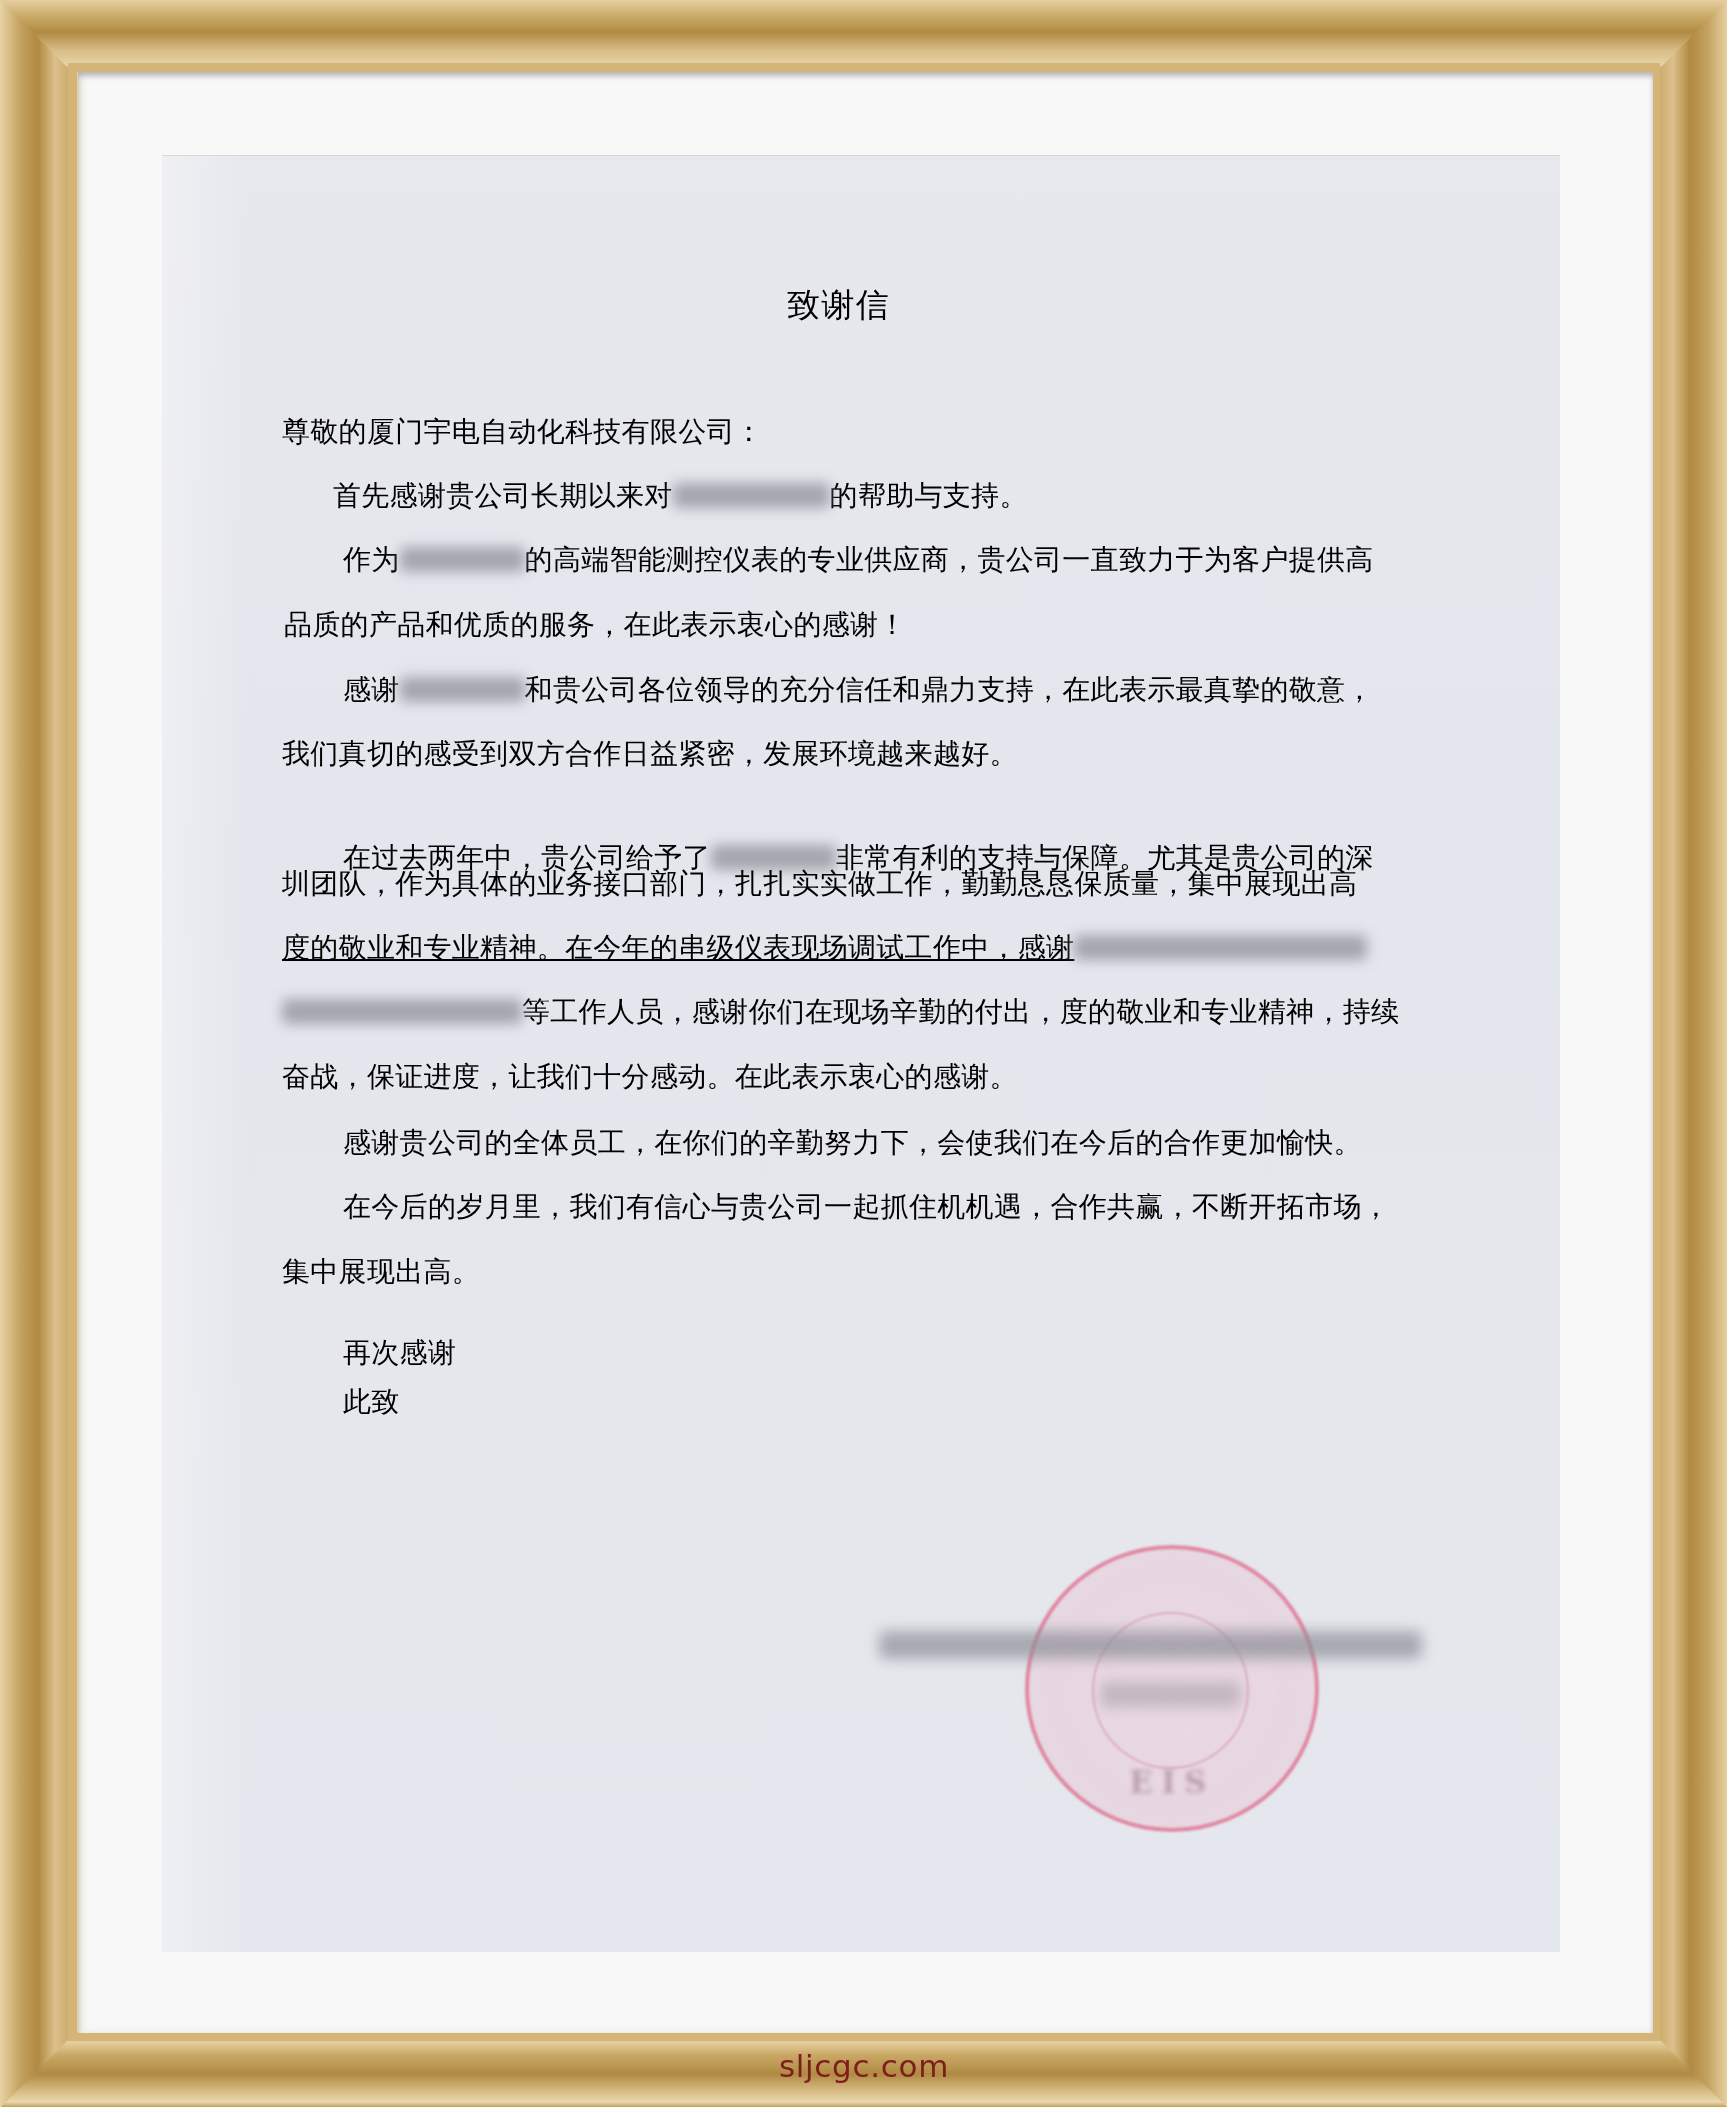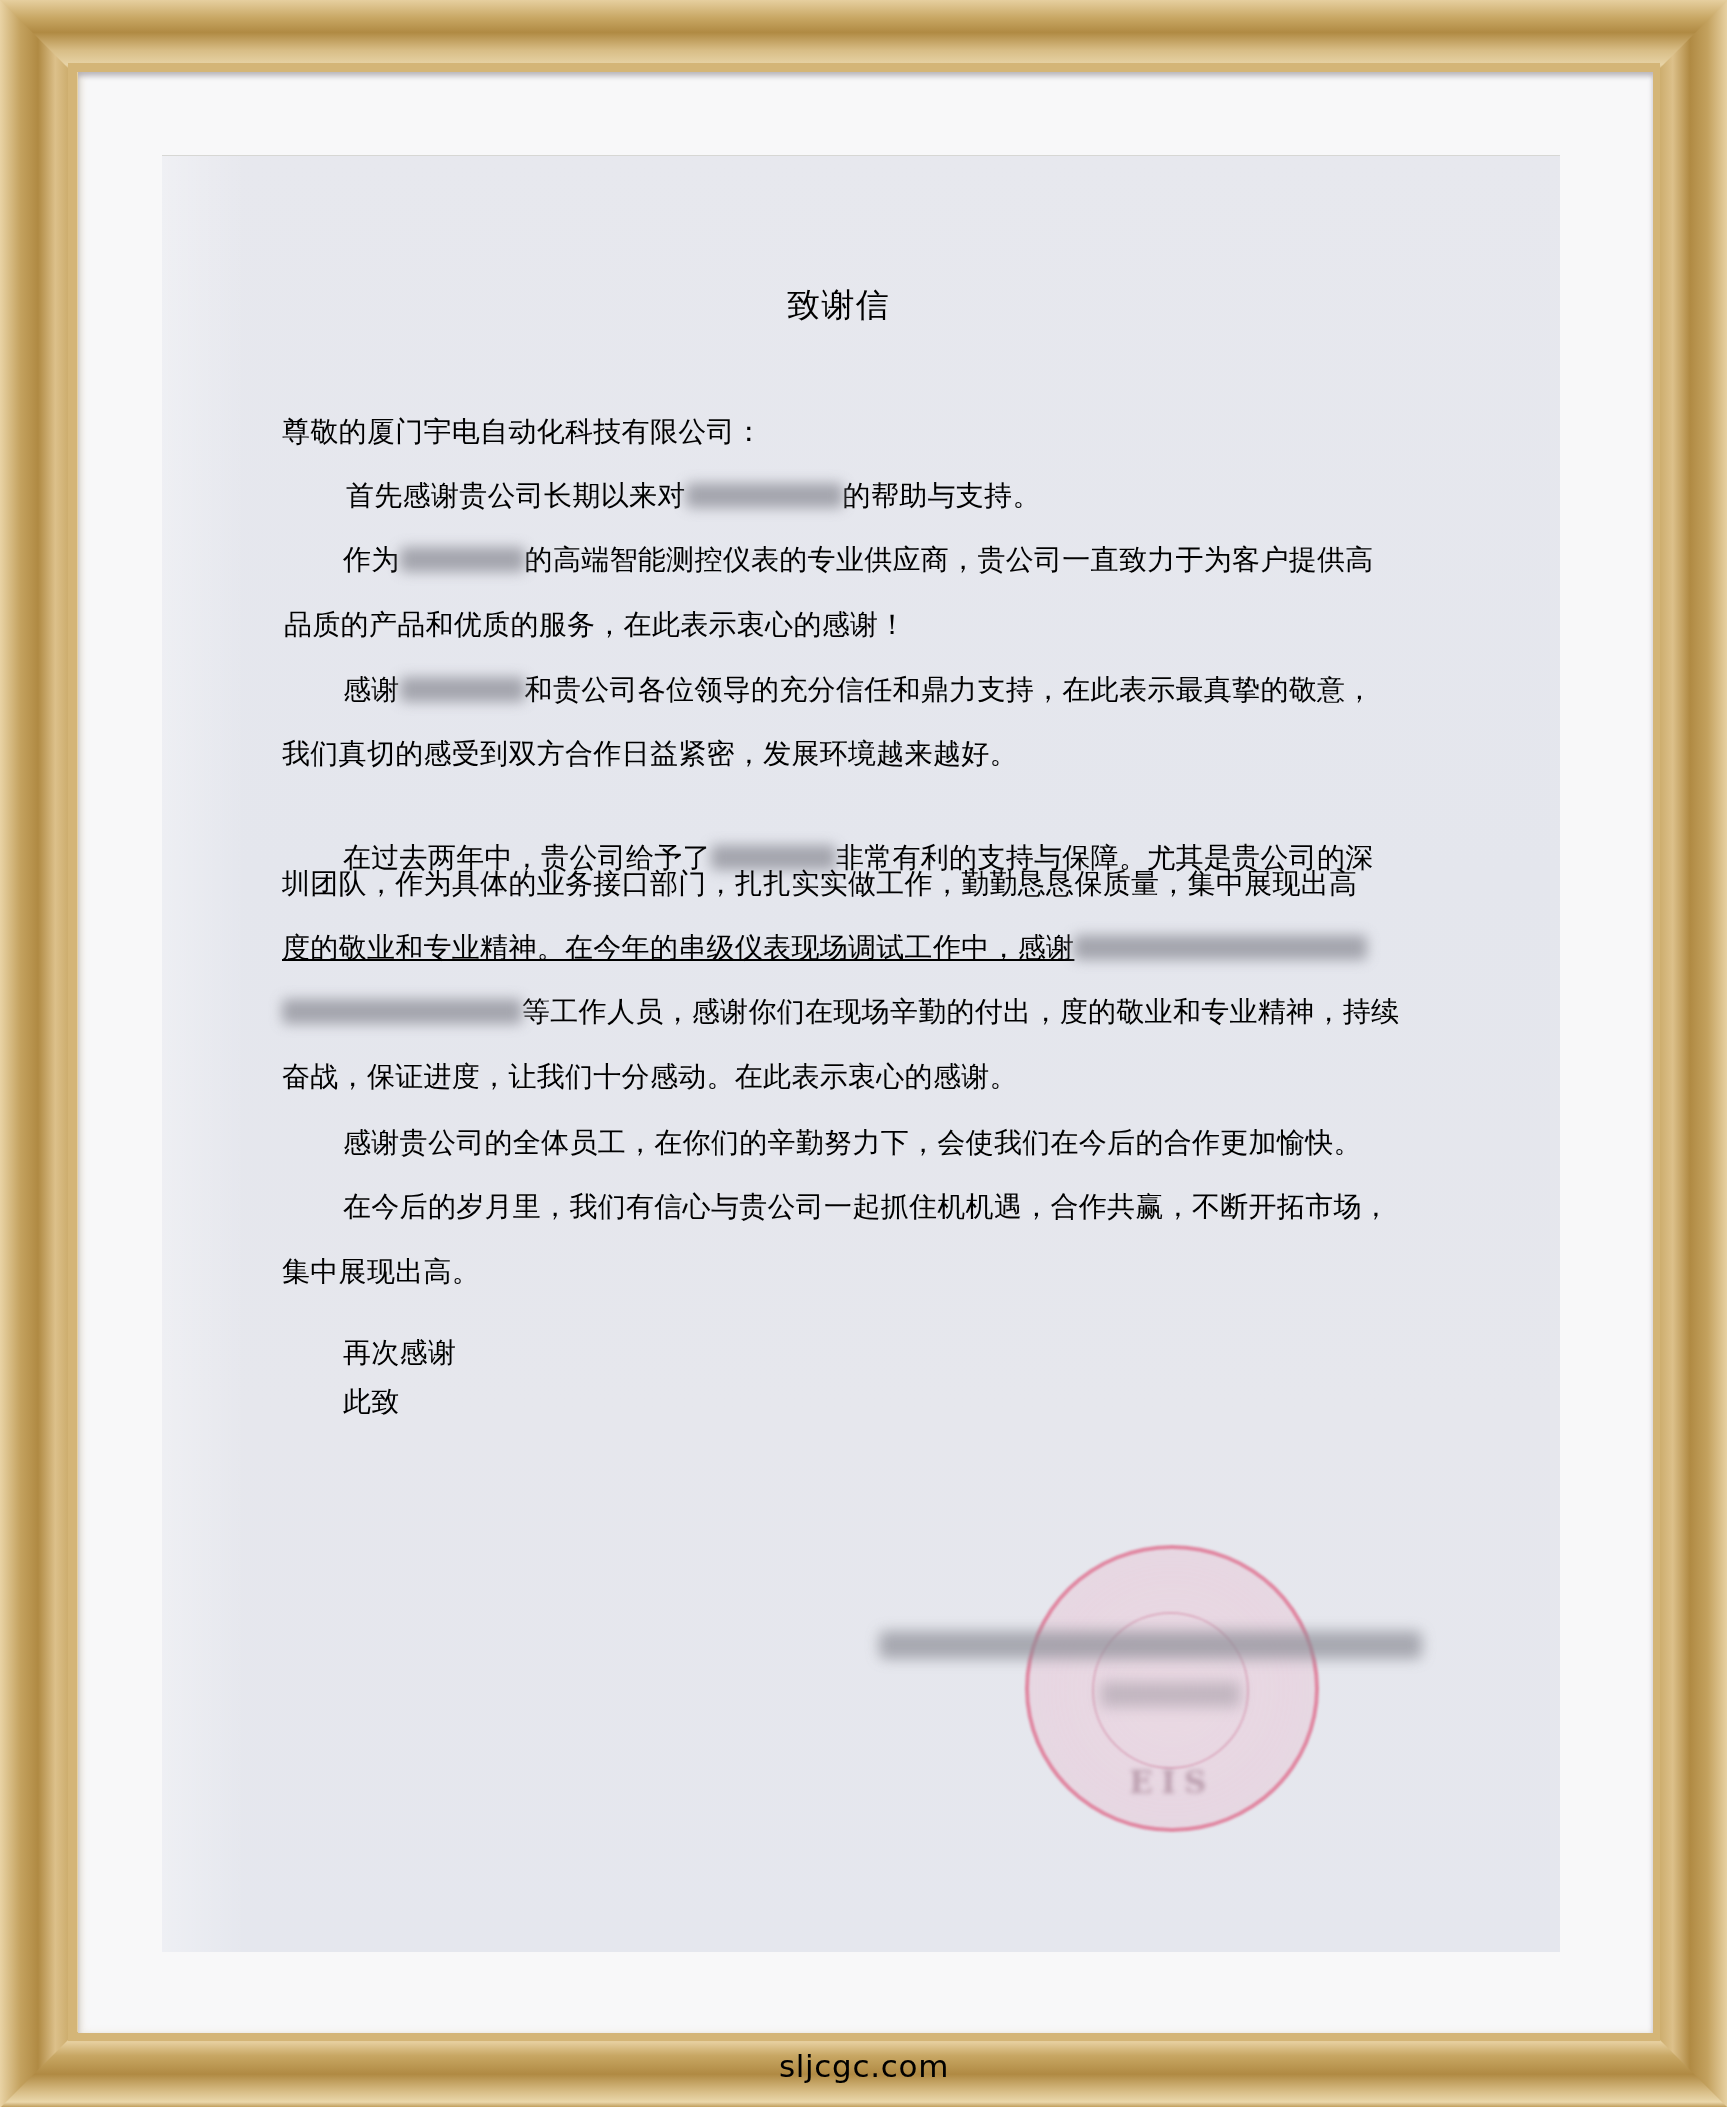--- a/index.html
+++ b/index.html
@@ -65,40 +65,40 @@
   .sign-blur {
     position: absolute; left: 879px; top: 1631px; width: 543px; height: 28px;
     background: #8d8e97; filter: blur(7px); opacity: 0.7; border-radius: 5.6px;
   }
   .date-blur {
     position: absolute; left: 1101px; top: 1682px; width: 139px; height: 25px;
     background: #a29aa4; filter: blur(7px); opacity: 0.55;
   }
   .watermark {
     position: absolute; left: 0; right: 0; top: 2048px; text-align: center;
-    font-family: "DejaVu Sans", sans-serif; font-size: 31px; color: #000000; letter-spacing: 0.7px;
+    font-family: "DejaVu Sans", sans-serif; font-size: 31px; color: #7f1d1d; letter-spacing: 0.7px;
   }
 </style>
 </head>
 <body>
 
 <div class="frame"></div>
 <div class="frame-h frame-top"></div>
 <div class="frame-h frame-bottom"></div>
 <div class="frame-inner-lip"></div>
 
 <div class="mat"></div>
 
 <div class="paper"></div>
 
 <div class="line title" style="left:787px; top:288px;">致谢信</div>
 
 <div class="line" style="left:282px; top:415px;">尊敬的厦门宇电自动化科技有限公司：</div>
 
-<div class="line" style="left:346px; top:479px;">
+<div class="line" style="left:333px; top:479px;">
   <span>首先感谢贵公司长期以来对</span><span class="blur" style="width:157px;"></span><span>的帮助与支持。</span>
 </div>
 <div class="line" style="left:343px; top:543px;">
   <span>作为</span><span class="blur" style="width:125px;"></span><span>的高端智能测控仪表的专业供应商，贵公司一直致力于为客户提供高</span>
 </div>
 <div class="line" style="left:284px; top:608px;">
   <span>品质的产品和优质的服务，在此表示衷心的感谢！</span>
 </div>
 <div class="line" style="left:343px; top:673px;">
   <span>感谢</span><span class="blur" style="width:125px;"></span><span>和贵公司各位领导的充分信任和鼎力支持，在此表示最真挚的敬意，</span>

